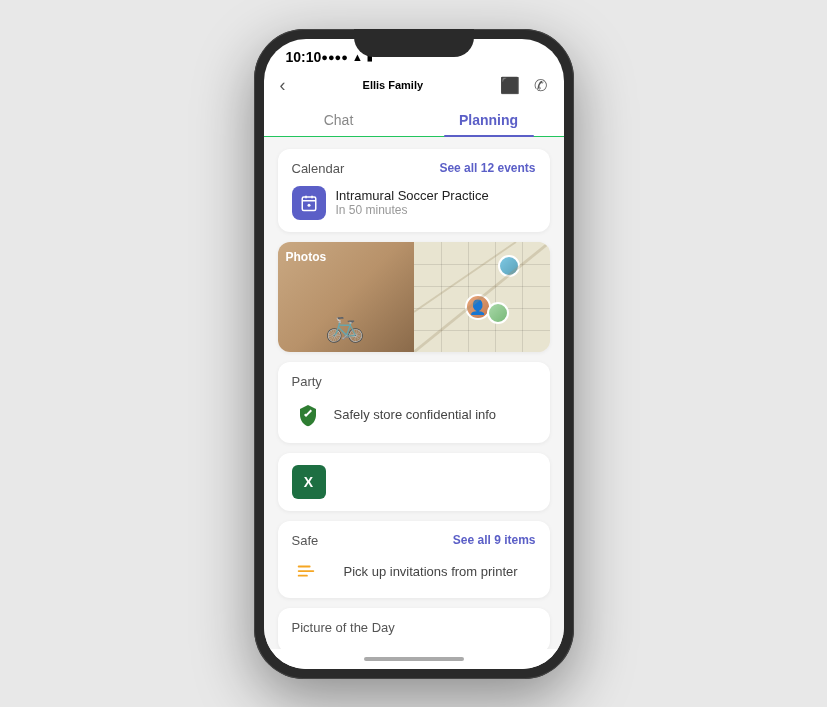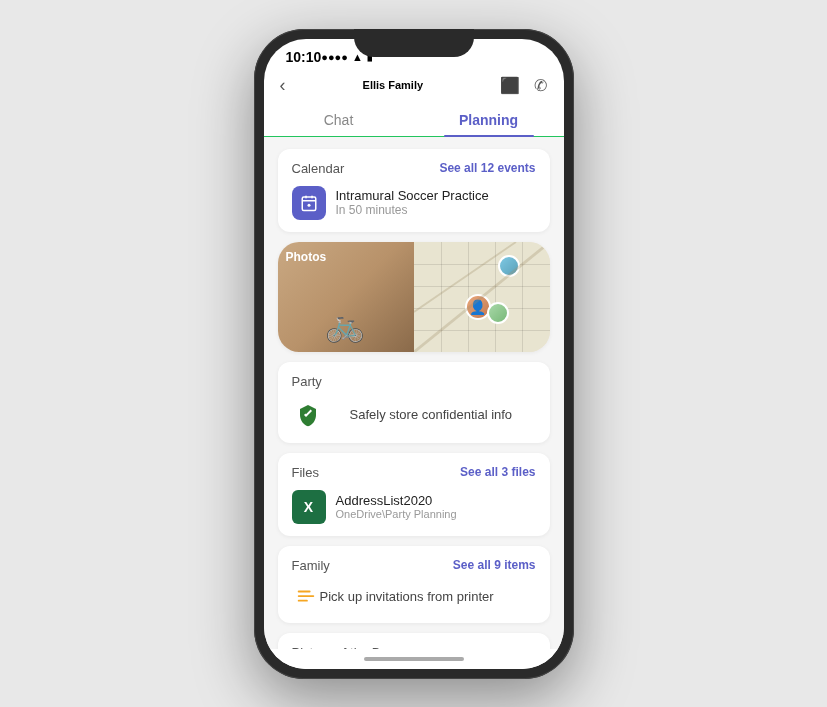--- a/index.html
+++ b/index.html
@@ -146,21 +146,21 @@
       justify-content: center;
       color: #fff;
       font-size: 16px;
       flex-shrink: 0;
     }
     .cal-text .event-title { font-size: 13px; font-weight: 500; color: #222; }
     .cal-text .event-time { font-size: 12px; color: #999; margin-top: 0; }
     
     .photos-card {
       background: #fff;
-      border-radius: 21px;
+      border-radius: 12px;
       margin-bottom: 10px;
       overflow: hidden;
       height: 110px;
       display: flex;
       box-shadow: 0 1px 4px rgba(0,0,0,0.06);
       position: relative;
     }
     .photos-left {
       width: 50%;
       background: linear-gradient(135deg, #c9a882 0%, #b8926a 50%, #8a6a4a 100%);
@@ -215,21 +215,21 @@
       height: 22px;
       border-radius: 50%;
       overflow: hidden;
       border: 2px solid #fff;
       background: #ccc;
     }
     
     .safe-item {
       display: flex;
       align-items: center;
-      gap: 26px;
+      gap: 10px;
     }
     .safe-icon {
       width: 32px;
       height: 32px;
       display: flex;
       align-items: center;
       justify-content: center;
       font-size: 20px;
     }
     .safe-text { font-size: 13px; color: #444; }
@@ -251,21 +251,21 @@
       font-size: 14px;
       font-weight: 700;
       flex-shrink: 0;
     }
     .file-text .file-name { font-size: 13px; font-weight: 500; color: #222; }
     .file-text .file-path { font-size: 11px; color: #999; }
     
     .task-item {
       display: flex;
       align-items: center;
-      gap: 0;
+      gap: 24px;
     }
     .task-icon {
       width: 28px;
       height: 28px;
       display: flex;
       align-items: center;
       justify-content: center;
       font-size: 16px;
       flex-shrink: 0;
     }
@@ -384,36 +384,28 @@
             <svg width="24" height="24" viewBox="0 0 24 24">
               <path d="M12 2L4 6v6c0 5.25 3.5 10.15 8 11.35C16.5 22.15 20 17.25 20 12V6L12 2z" fill="#2e7d32"></path>
               <path d="M10 14l-2-2 1.4-1.4L10 11.2l4.6-4.6L16 8l-6 6z" fill="white"></path>
             </svg>
           </div>
           <span class="safe-text">Safely store confidential info</span>
         </div>
       </div>
 
       <div class="card">
-        <div class="card-header">
-          <span class="card-title">Files</span>
-          <span class="see-all">See all 3 files</span>
-        </div>
         <div class="files-item">
           <div class="file-icon">X</div>
-          <div class="file-text">
-            <div class="file-name">AddressList2020</div>
-            <div class="file-path">OneDrive\Party Planning</div>
-          </div>
         </div>
       </div>
 
       <div class="card">
         <div class="card-header">
-          <span class="card-title">Family</span>
+          <span class="card-title">Safe</span>
           <span class="see-all">See all 9 items</span>
         </div>
         <div class="task-item">
           <div class="task-icon">
             <svg width="22" height="22" viewBox="0 0 24 24">
               <rect x="3" y="5" width="14" height="2" rx="1" fill="#f5a623"></rect>
               <rect x="3" y="10" width="18" height="2" rx="1" fill="#f5a623"></rect>
               <rect x="3" y="15" width="11" height="2" rx="1" fill="#f5a623"></rect>
             </svg>
           </div>

